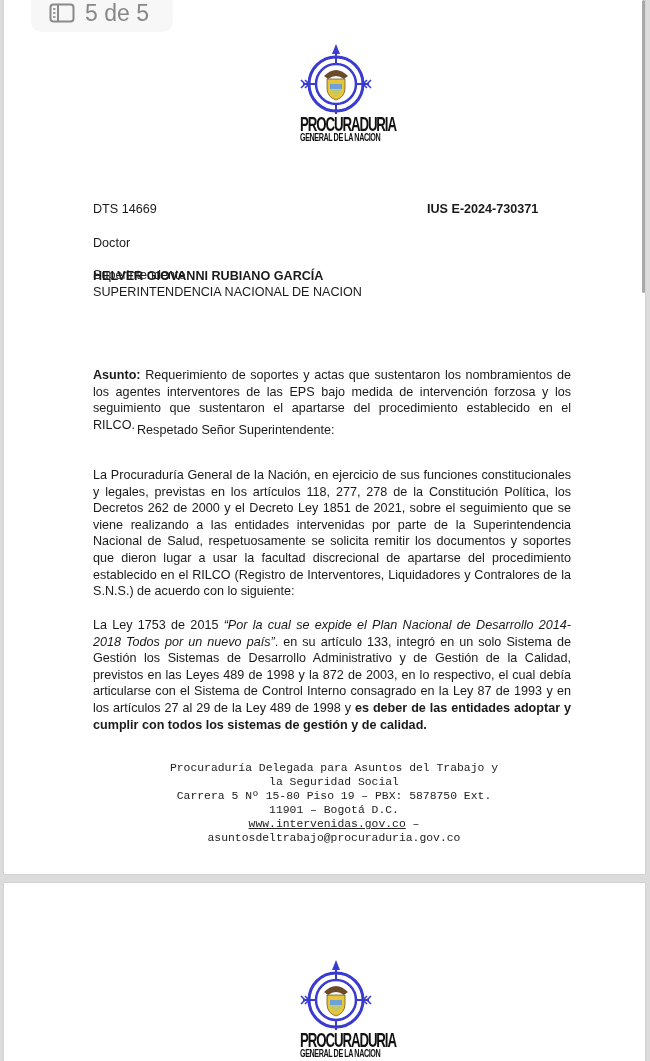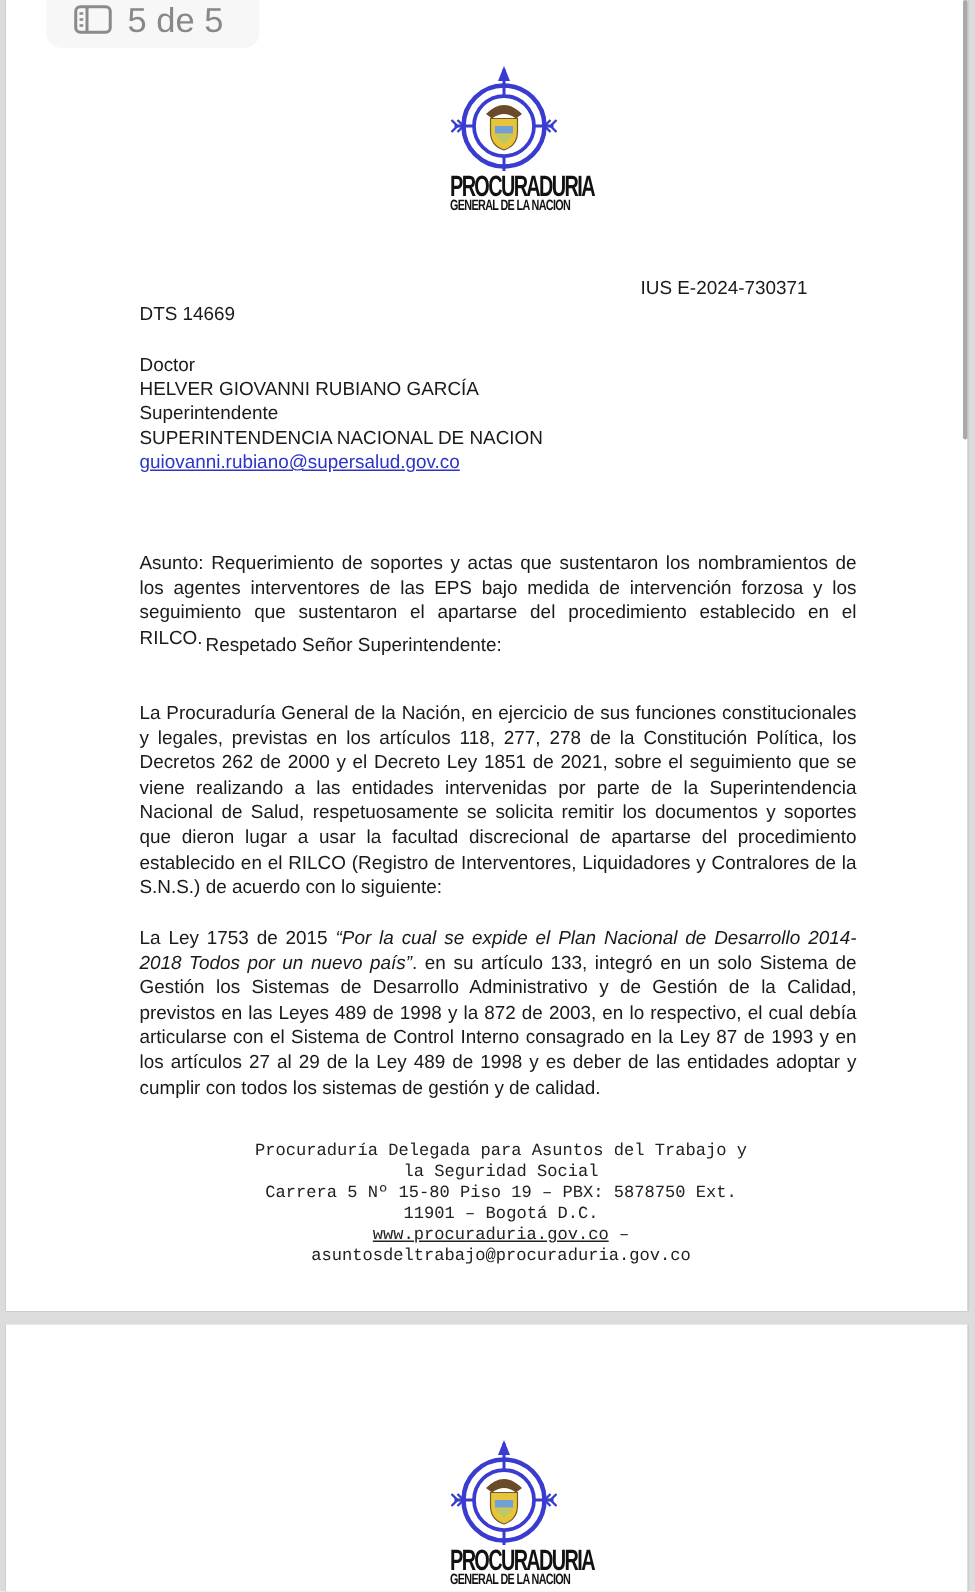--- a/index.html
+++ b/index.html
@@ -36,21 +36,21 @@
     white-space: nowrap; color: #111; line-height: 16px; margin-left: 3px;
   }
   .logo .l2 {
     font-weight: bold; font-size: 10px; letter-spacing: -0.6px;
     transform: scaleX(0.72); transform-origin: left top; white-space: nowrap; color: #111;
     margin-left: 3px; line-height: 11px;
   }
 
   .txt { position: absolute; color: #1a1a1a; font-size: 12.6px; line-height: 16.6px; }
   .left { left: 89px; }
-  .bold { font-weight: normal; }
+  .bold { font-weight: bold; margin-top: 17px; }
   .link { color: #2b33c9; text-decoration: underline; }
   .just { width: 478px; text-align: justify; }
   .it { font-style: italic; }
 
   .footer {
     position: absolute; left: 160px; width: 340px; text-align: center;
     font-family: Liberation Mono, monospace; font-size: 11.4px; line-height: 14px; color: #222;
   }
   .footer .u { text-decoration: underline; }
 </style>
@@ -89,34 +89,33 @@
     <div class="l2">GENERAL DE LA NACION</div>
   </div>
 
   <div class="txt bold" style="top:194px; left:423px;">IUS E-2024-730371</div>
   <div class="txt left" style="top:211px;">DTS 14669</div>
 
   <div class="txt left" style="top:245px;">Doctor</div>
   <div class="txt left bold" style="top:261px;text-align:right;">HELVER GIOVANNI RUBIANO GARCÍA</div>
   <div class="txt left" style="top:277px;">Superintendente</div>
   <div class="txt left" style="top:294px;">SUPERINTENDENCIA NACIONAL DE NACION</div>
-  <a class="txt left link" style="top:310px;">guiovanni.rubiano@supersalud.gov.co</a>
 
   <div class="txt left just" style="top:377px;"><span class="bold">Asunto:</span><span> Requerimiento de soportes y actas que sustentaron los nombramientos de los agentes interventores de las EPS bajo medida de intervención forzosa y los seguimiento que sustentaron el apartarse del procedimiento establecido en el RILCO.</span></div>
 
   <div class="txt left" style="top:432px;margin-left:44px;">Respetado Señor Superintendente:</div>
 
   <div class="txt left just" style="top:477px;">La Procuraduría General de la Nación, en ejercicio de sus funciones constitucionales y legales, previstas en los artículos 118, 277, 278 de la Constitución Política, los Decretos 262 de 2000 y el Decreto Ley 1851 de 2021, sobre el seguimiento que se viene realizando a las entidades intervenidas por parte de la Superintendencia Nacional de Salud, respetuosamente se  solicita remitir los documentos y soportes que dieron lugar a usar la facultad discrecional de apartarse del procedimiento establecido en el RILCO (Registro de Interventores, Liquidadores y Contralores de la S.N.S.) de acuerdo con lo siguiente:</div>
 
   <div class="txt left just" style="top:627px;"><span>La Ley 1753 de 2015 </span><span class="it">“Por la cual se expide el Plan Nacional de Desarrollo 2014-2018 Todos por un nuevo país”</span><span>. en su artículo 133, integró en un solo Sistema de Gestión los Sistemas de Desarrollo Administrativo y de Gestión de la Calidad, previstos en las Leyes 489 de 1998 y la 872 de 2003, en lo respectivo, el cual debía articularse con el Sistema de Control Interno consagrado en la Ley 87 de 1993 y en los artículos 27 al 29 de la Ley 489 de 1998 y </span><span class="bold">es deber de las entidades adoptar y cumplir con todos los sistemas de gestión y de calidad.</span></div>
 
   <div class="footer" style="top:771px;">
     <div>Procuraduría Delegada para Asuntos del Trabajo y la Seguridad Social</div>
     <div>Carrera 5 Nº 15-80 Piso 19 – PBX: 5878750 Ext. 11901 – Bogotá D.C.</div>
-    <div><a class="u">www.procuraduria.gov.co</a><span> – </span><a>asuntosdeltrabajo@procuraduria.gov.co</a></div>
+    <div><a class="u">www.intervenidas.gov.co</a><span> – </span><a>asuntosdeltrabajo@procuraduria.gov.co</a></div>
   </div>
 </div>
 
 <div class="page" id="page2">
   <div class="logo" style="top:77px;">
     <svg class="emblem" width="78" height="72" viewBox="0 0 78 72">
       <line x1="39" y1="2" x2="39" y2="70" stroke="#3a3ccf" stroke-width="2"></line>
       <polygon points="39,0 35,10 43,10" fill="#3a3ccf"></polygon>
       <line x1="6" y1="40" x2="72" y2="40" stroke="#3a3ccf" stroke-width="2"></line>
       <circle cx="39" cy="40" r="27" fill="none" stroke="#3a3ccf" stroke-width="3"></circle>

